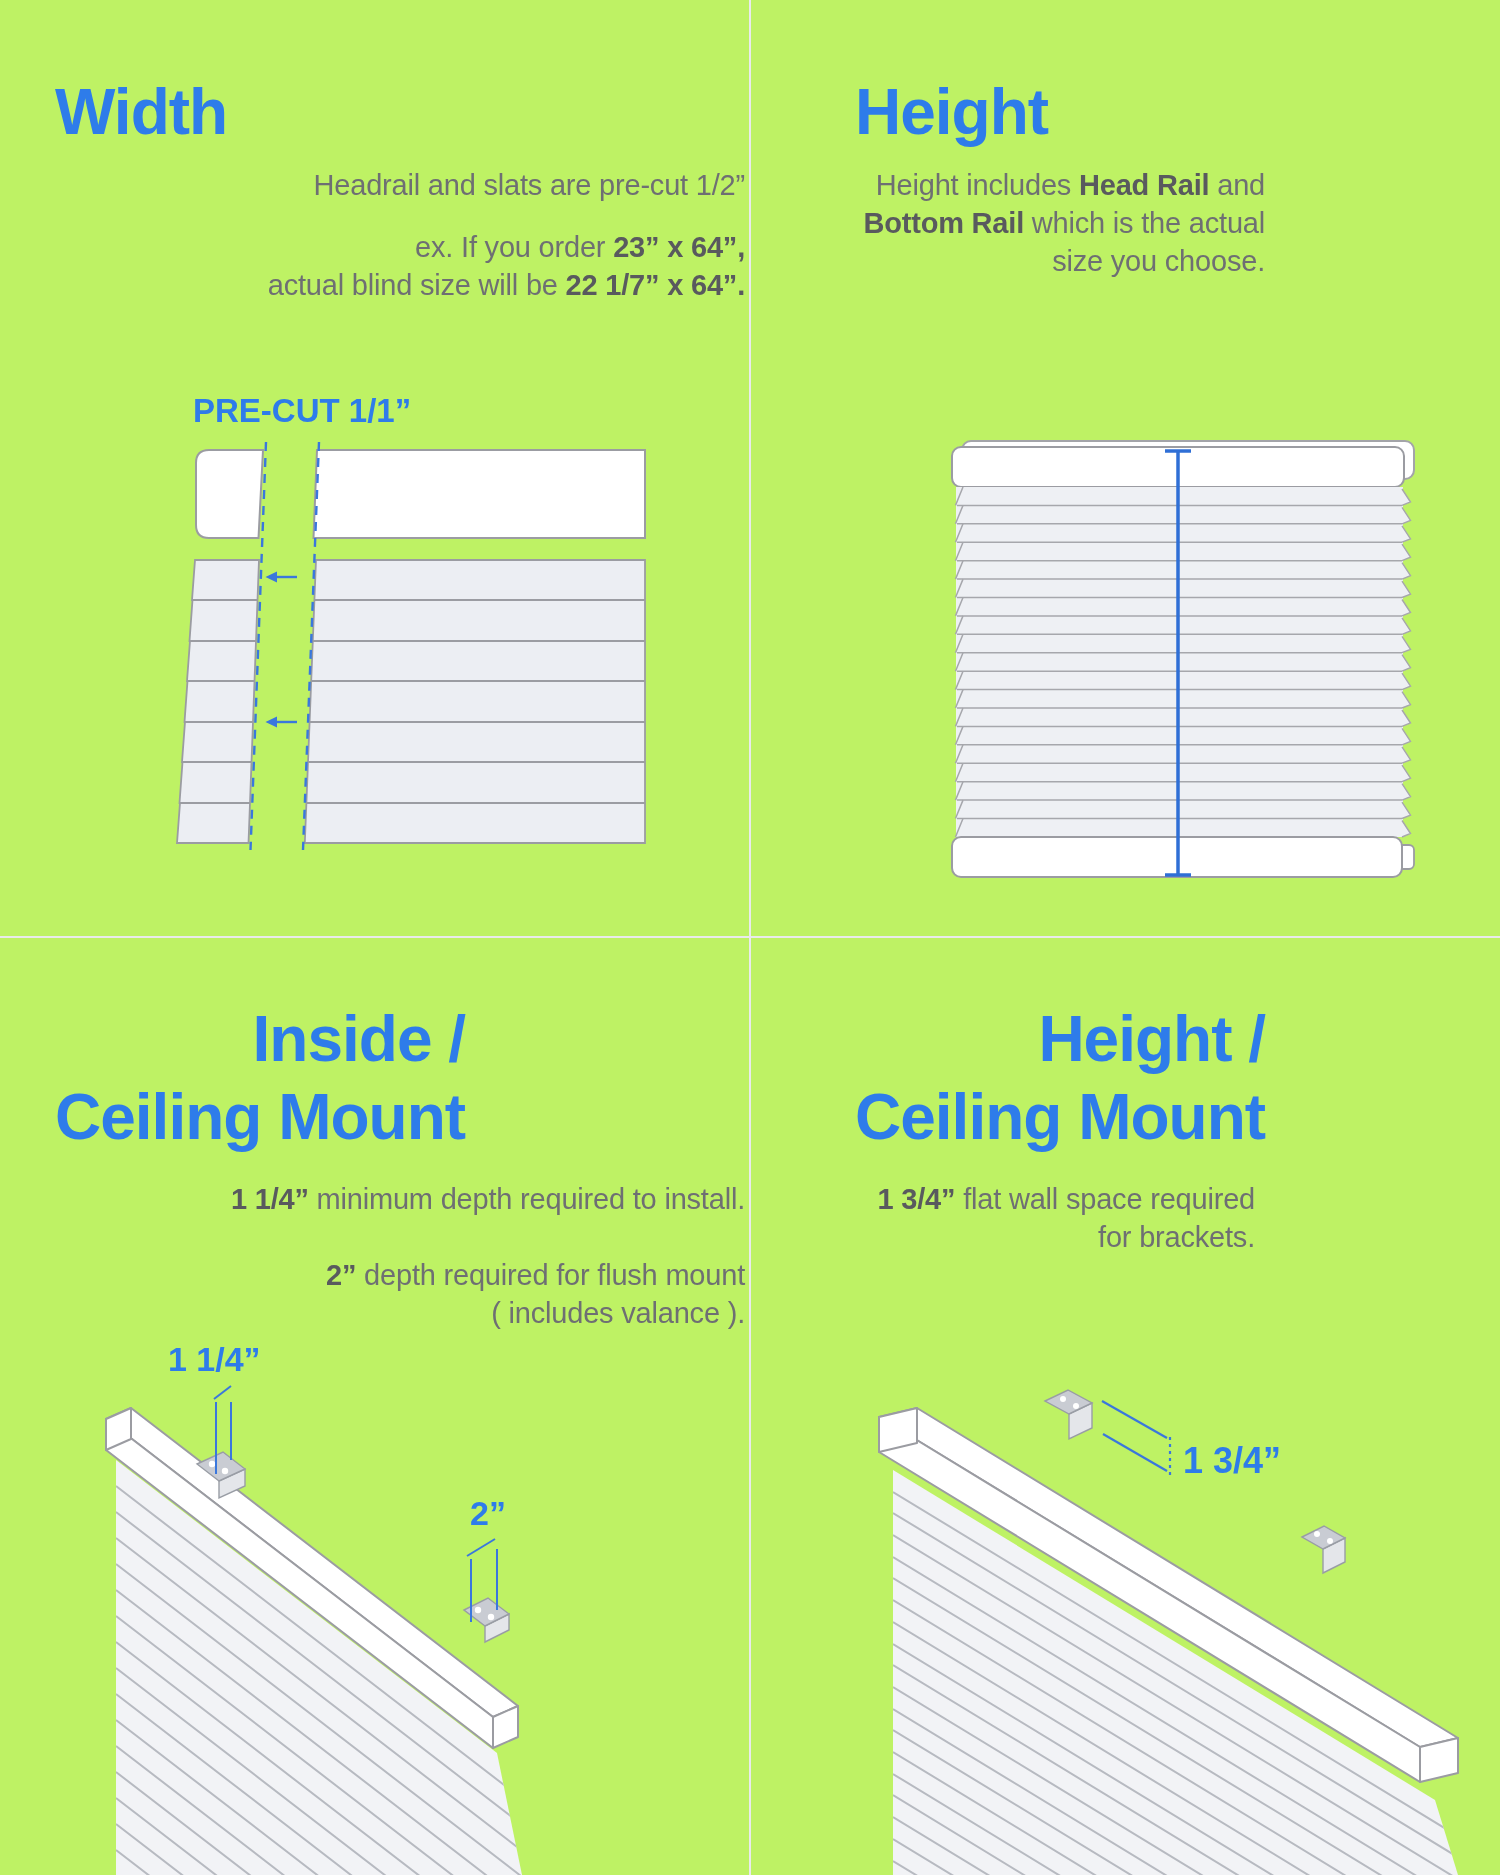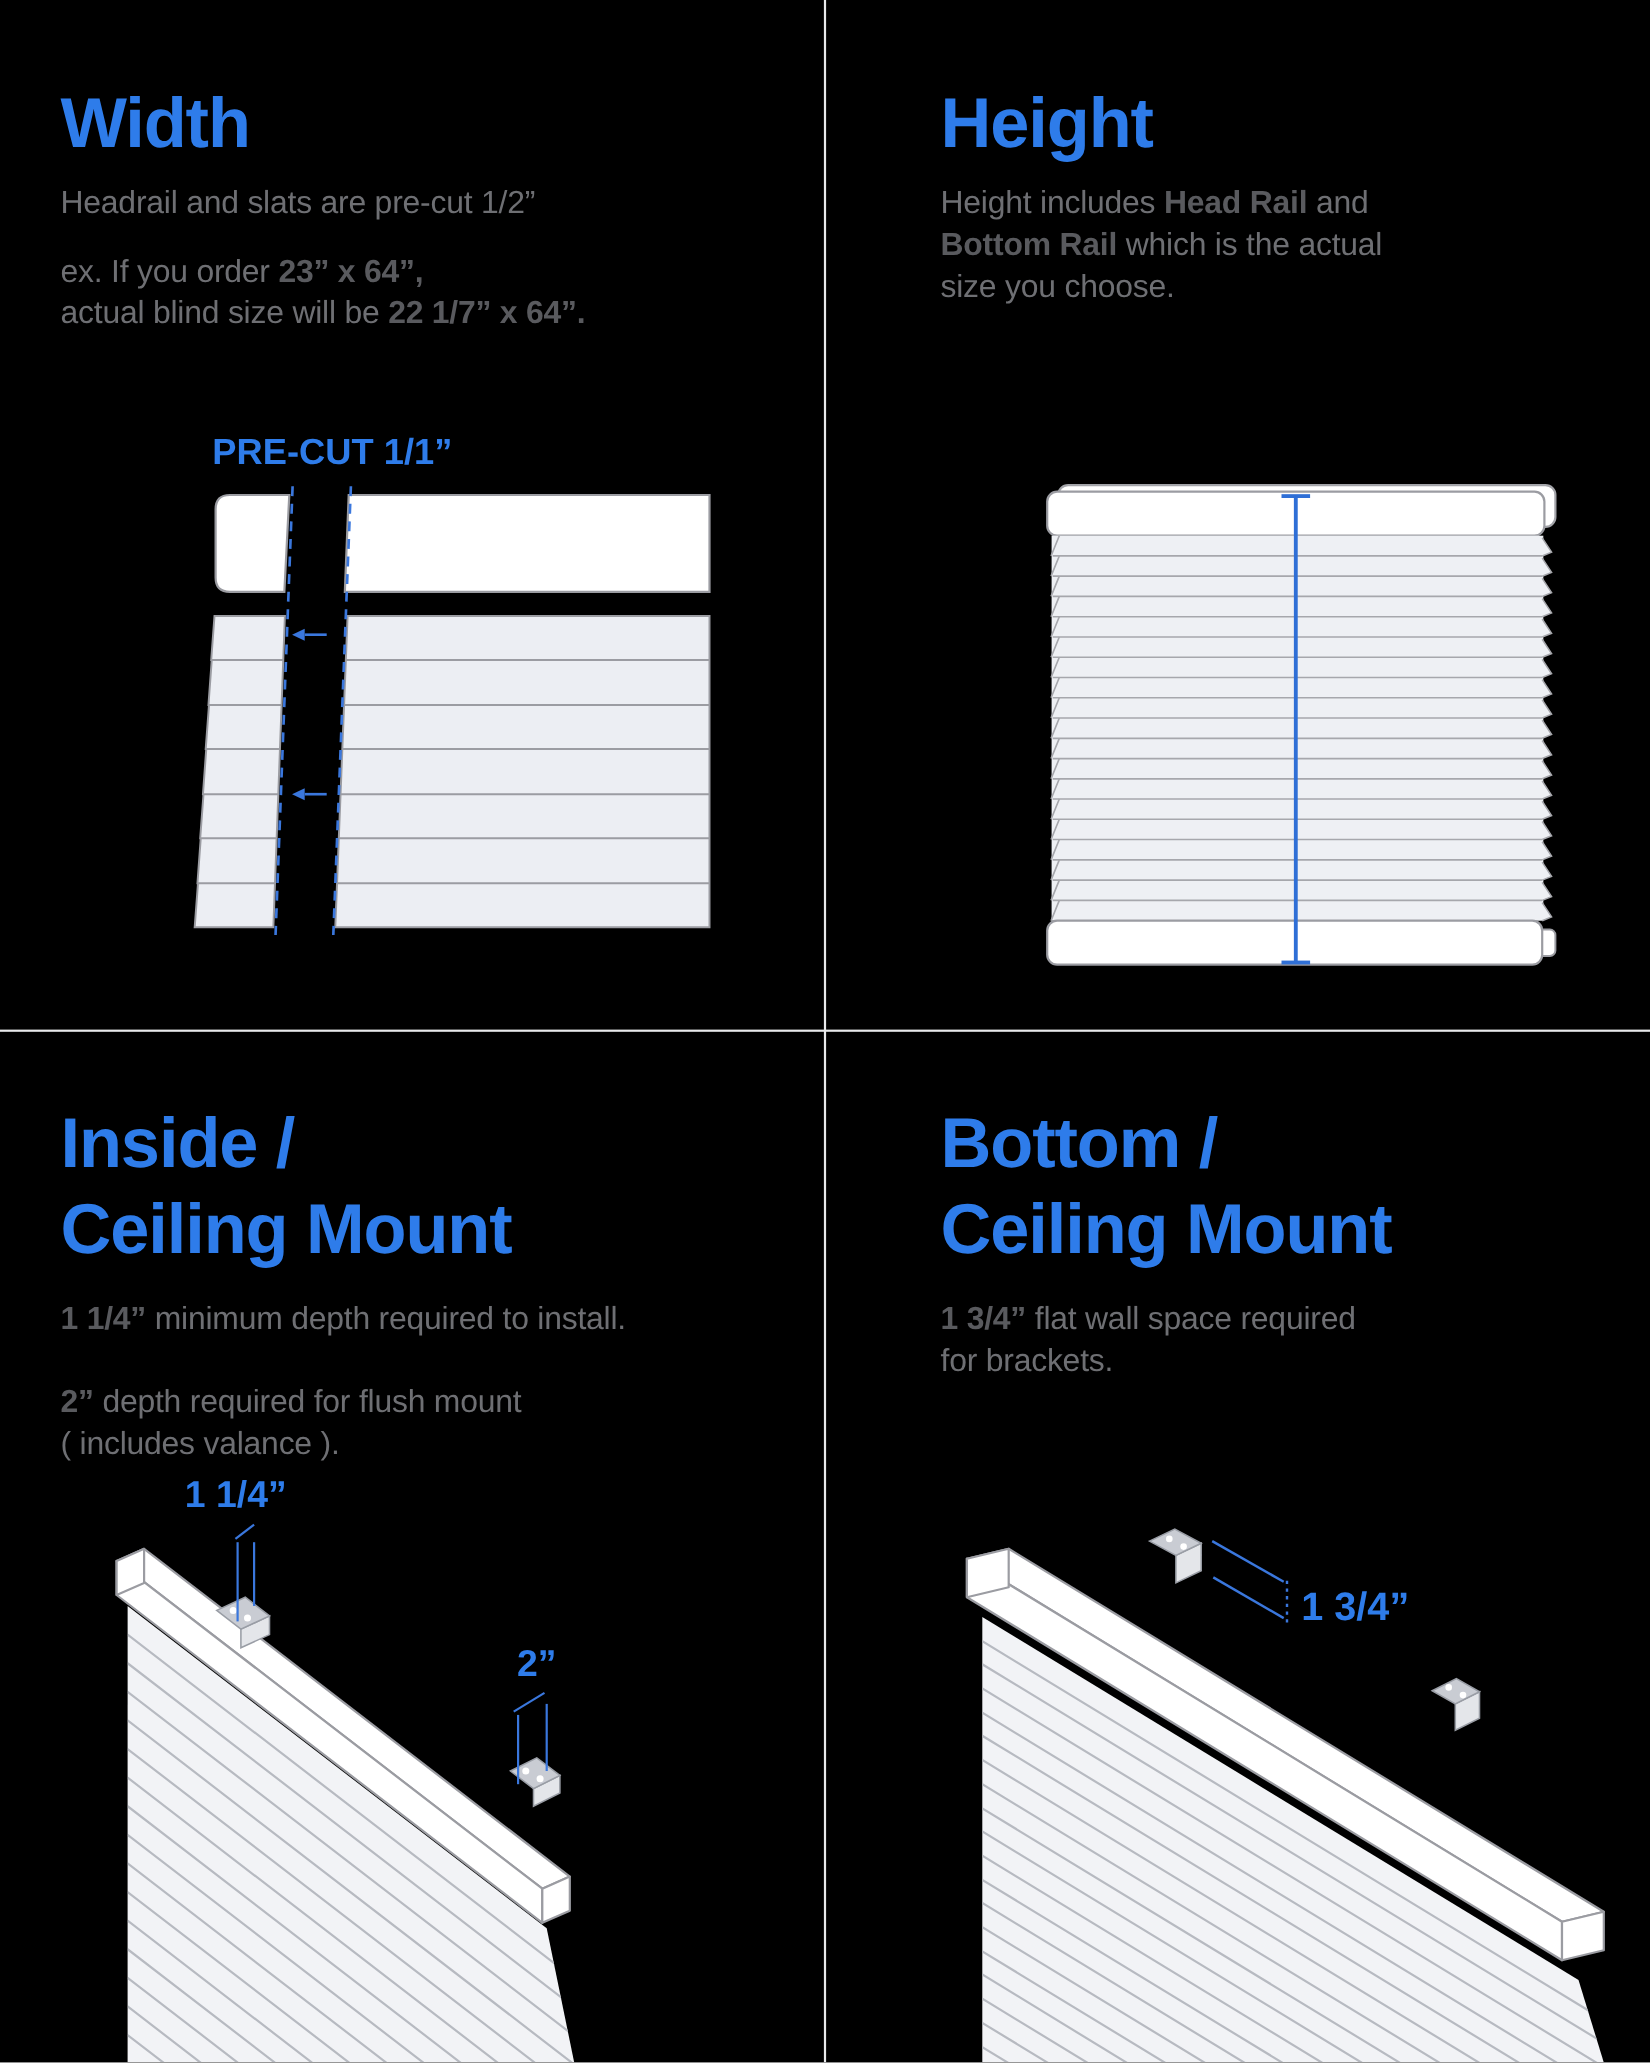--- a/index.html
+++ b/index.html
@@ -6,22 +6,22 @@
     --blue:#2e7cea;
     --dim:#3a77dd;
     --body-gray:#6e6f73;
     --bold-gray:#595a5e;
     --stroke:#9b9ca2;
     --slat:#eceef3;
     --pleat-fill:#f2f3f6;
     --pleat-line:#b7bac1;
   }
   html,body{margin:0;padding:0;background:#ffffff;}
-  .page{position:relative;width:1500px;height:1875px;background:#000000;overflow:hidden;
-        font-family:"Liberation Sans","DejaVu Sans",sans-serif;}
+  .page{position:relative;width:1500px;height:1875px;background:#bef264;overflow:hidden;
+        font-family:"Liberation Sans","DejaVu Sans",sans-serif;text-align:right;}
   .divider-v{position:absolute;left:749px;top:0;width:2px;height:1875px;background:#e9eaec;}
   .divider-h{position:absolute;left:0;top:936px;width:1500px;height:2px;background:#e9eaec;}
   .title-block{position:absolute;margin:0;}
   .title-line{font-size:64px;font-weight:700;color:var(--blue);letter-spacing:-1px;line-height:78px;}
   .body{position:absolute;margin:0;font-size:29px;color:var(--body-gray);letter-spacing:-0.2px;line-height:38px;}
   .body b{color:var(--bold-gray);}
   .dlabel{position:absolute;font-weight:700;color:var(--blue);font-size:33px;letter-spacing:0;}
   svg{position:absolute;display:block;}
 </style>
 </head>
@@ -126,21 +126,21 @@
       <circle cx="491" cy="1617" r="3.2" fill="#ffffff" stroke="none"></circle>
     </g>
     <g stroke="#3a77dd" stroke-width="2" fill="none">
       <path d="M467,1556L495,1539"></path>
       <path d="M471,1559V1622"></path>
       <path d="M497,1549V1610"></path>
     </g>
   </svg>
 
   <div class="title-block" style="left:855px;top:1000px;">
-    <div class="title-line">Bottom /</div>
+    <div class="title-line">Height /</div>
     <div class="title-line">Ceiling Mount</div>
   </div>
   <p class="body" style="left:855px;top:1180px;width:400px;"><b>1 3/4”</b> flat wall space required for brackets.</p>
   <div class="dlabel" style="left:1183px;top:1440px;font-size:36px;">1 3/4”</div>
 
   <svg style="left:750px;top:1380px;" width="750" height="495" viewBox="750 1380 750 495">
     <defs>
       <clipPath id="clip-outside-shade">
         <path d="M893,1470 L1435,1800 L1458,1875 L893,1875 Z"></path>
       </clipPath>

